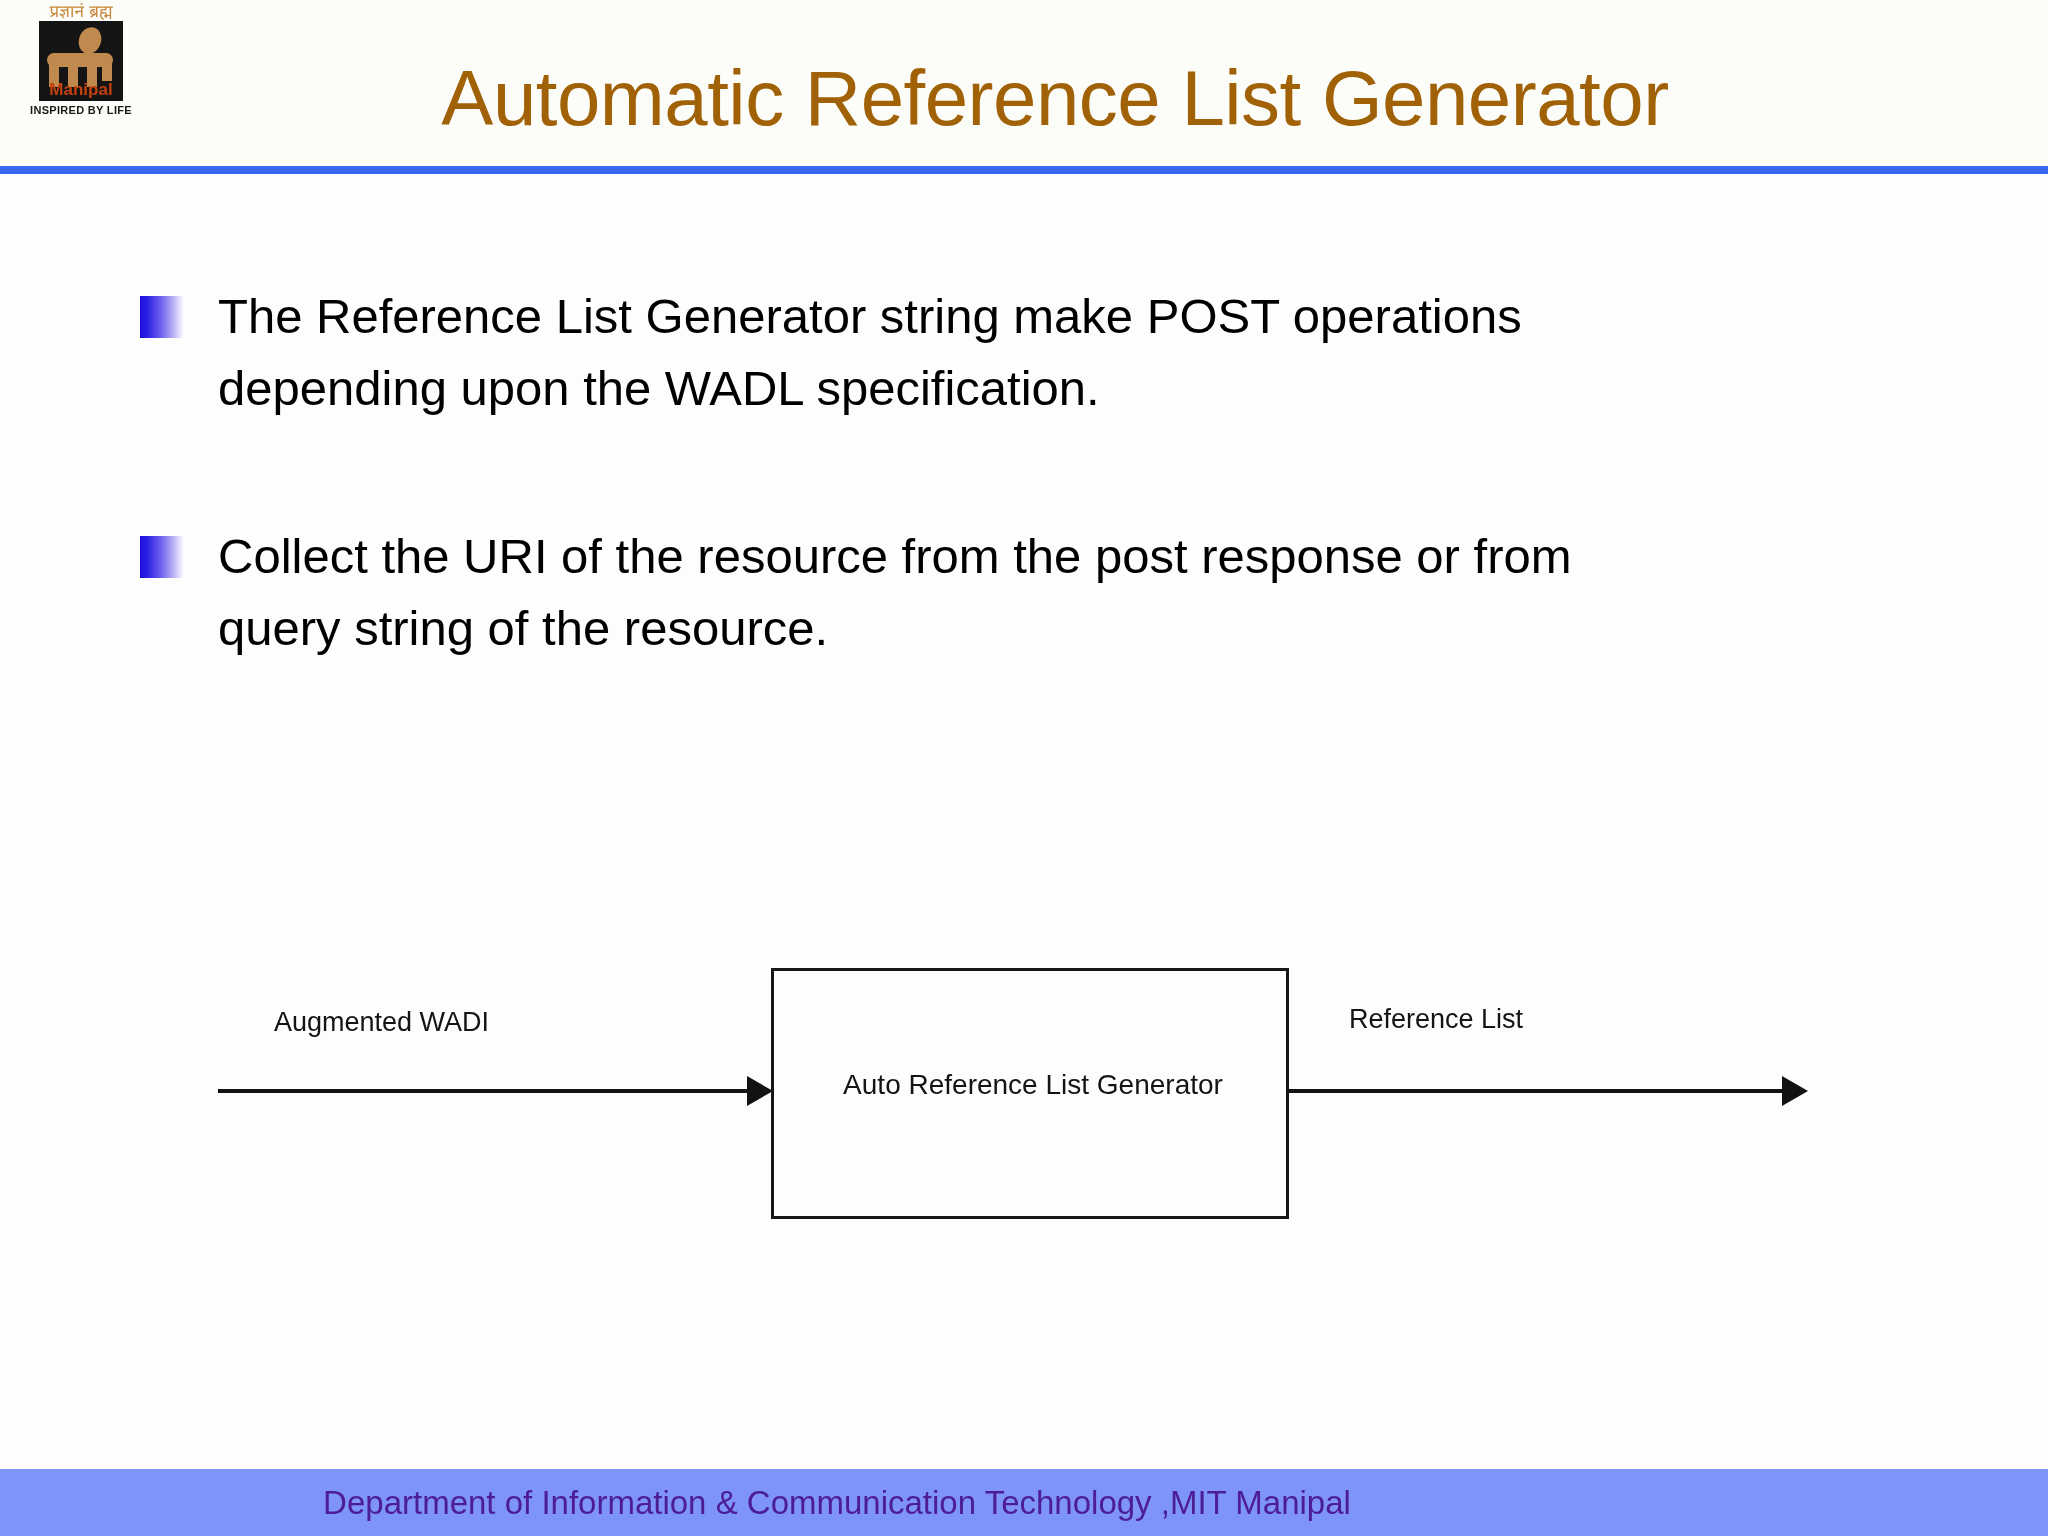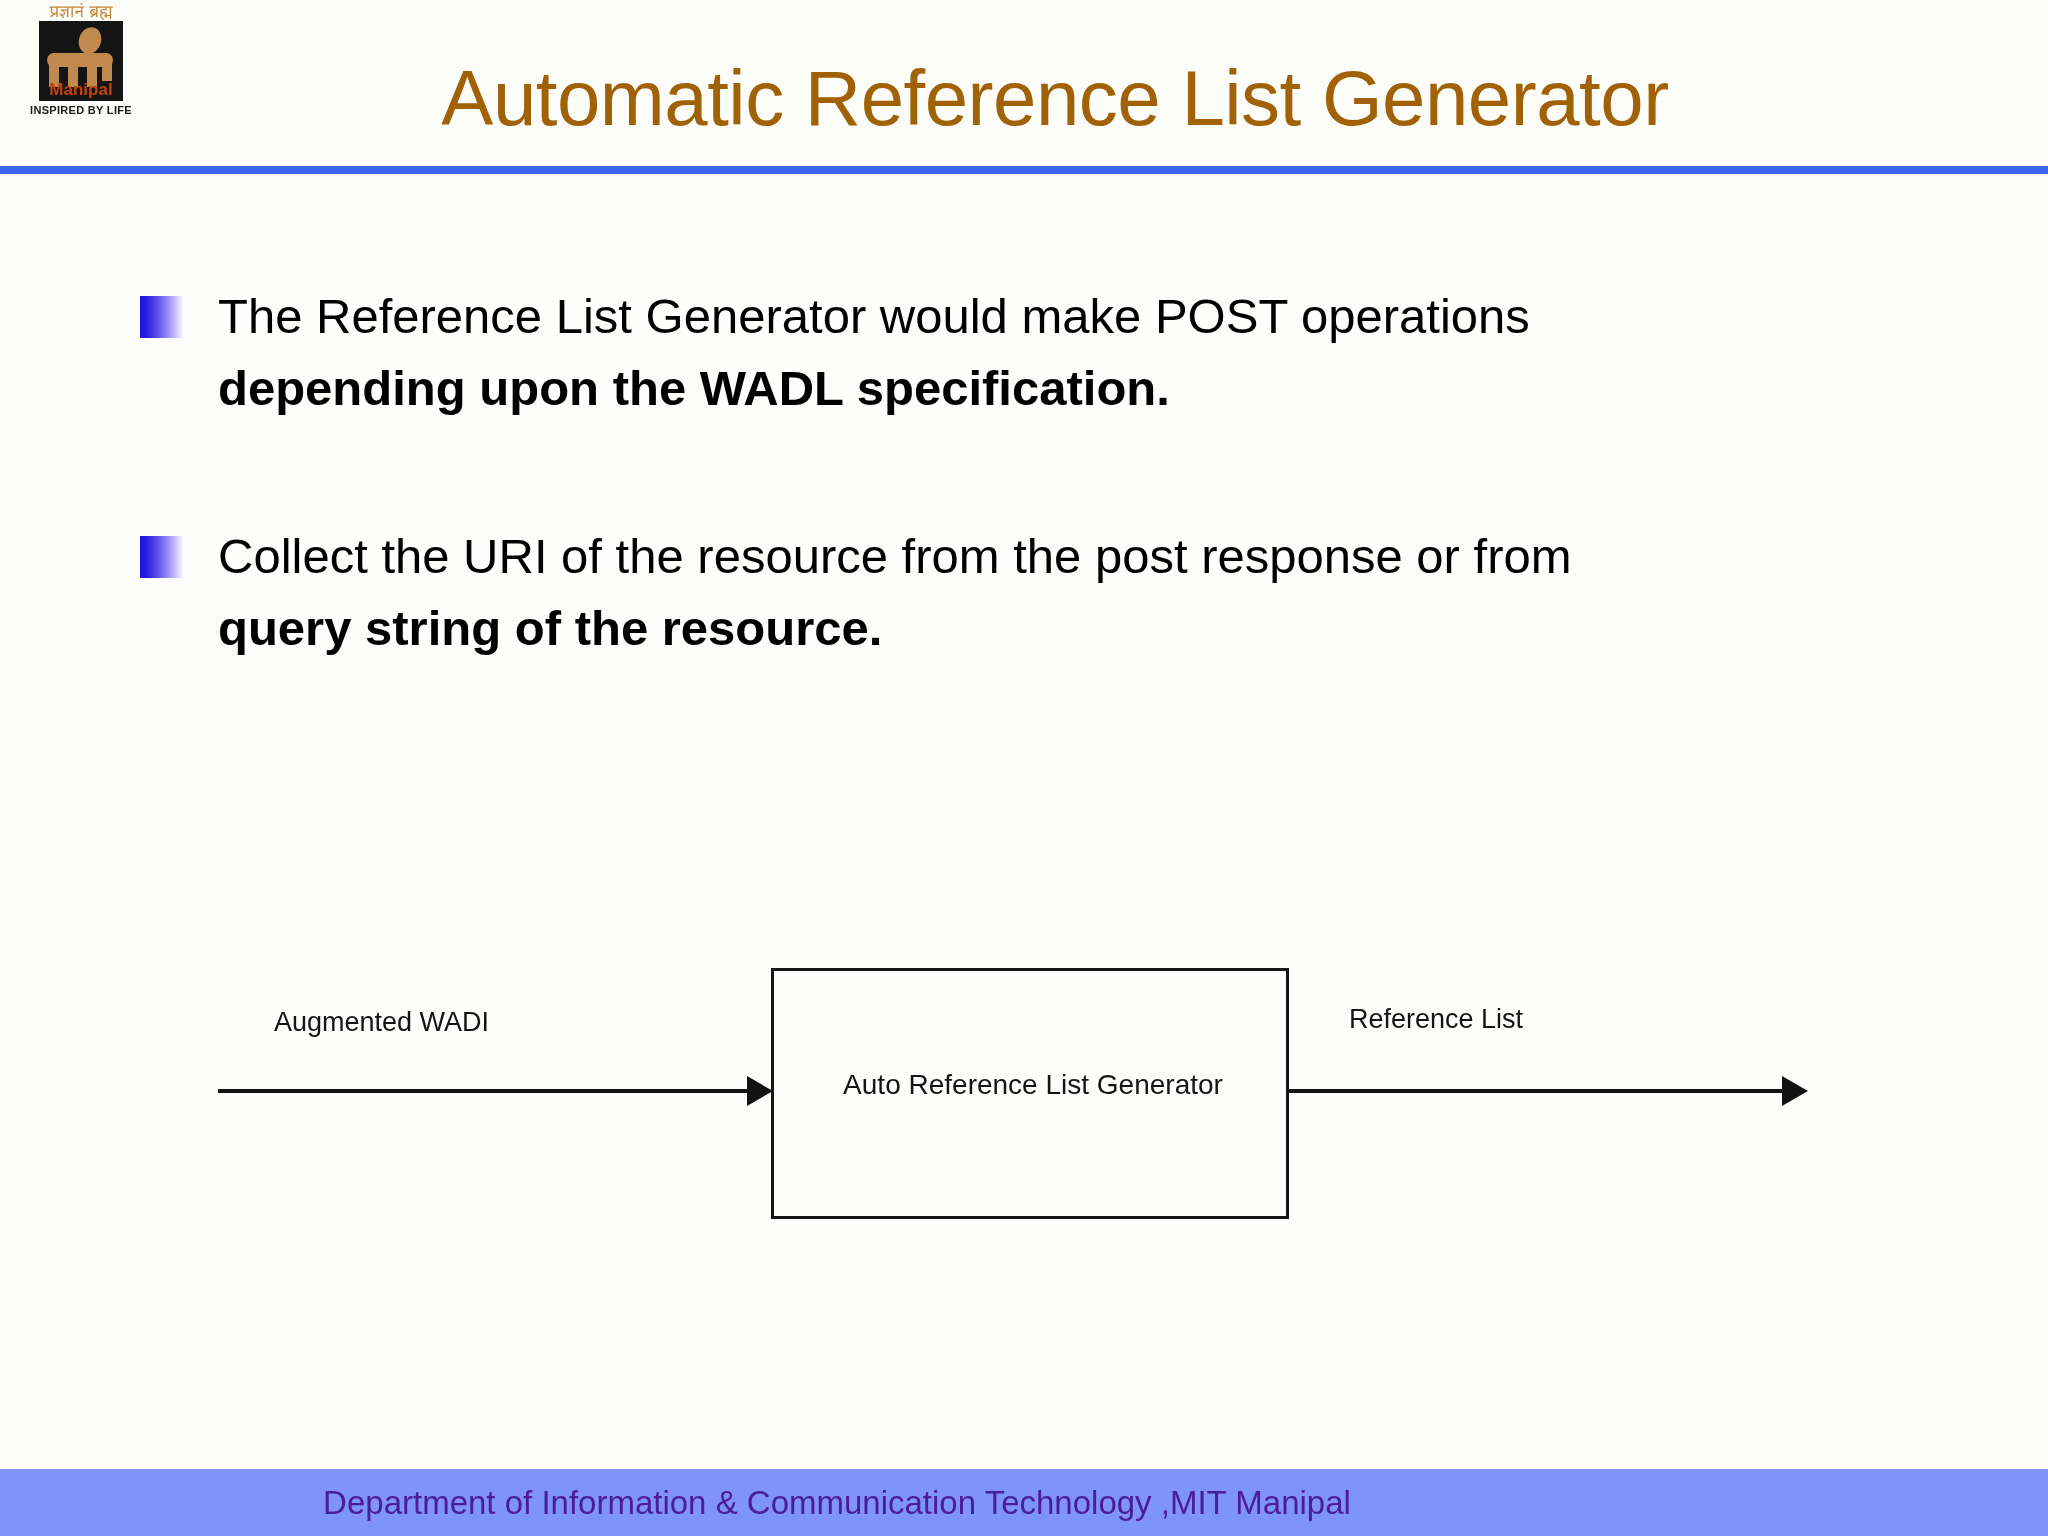--- a/index.html
+++ b/index.html
@@ -154,21 +154,20 @@
     margin-left: 78px;
     font-size: 49px;
     line-height: 72px;
     color: #000000;
     text-align: justify;
     text-justify: inter-word;
   }
   .bullet-text > span.lastline {
     display: block;
     text-align: left;
-    font-weight: bold;
   }
 
   
   #diagram {
     position: absolute;
     left: 12px;
     top: 940px;
     width: 1872px;
     height: 320px;
   }
@@ -273,21 +272,21 @@
 
     <div id="title">Automatic Reference List Generator</div>
   </div>
   <div id="header-rule"></div>
 
   <div id="bullets">
 
     <div class="bullet-row">
       <div class="bullet-marker"></div>
       <div class="bullet-text">
-        <span>The Reference List Generator would make POST operations</span>
+        <span>The Reference List Generator string make POST operations</span>
         <span class="lastline">depending upon the WADL specification.</span>
       </div>
     </div>
 
     <div class="bullet-row">
       <div class="bullet-marker"></div>
       <div class="bullet-text">
         <span>Collect the URI of the resource from the post response or from</span>
         <span class="lastline">query string of the resource.</span>
       </div>

